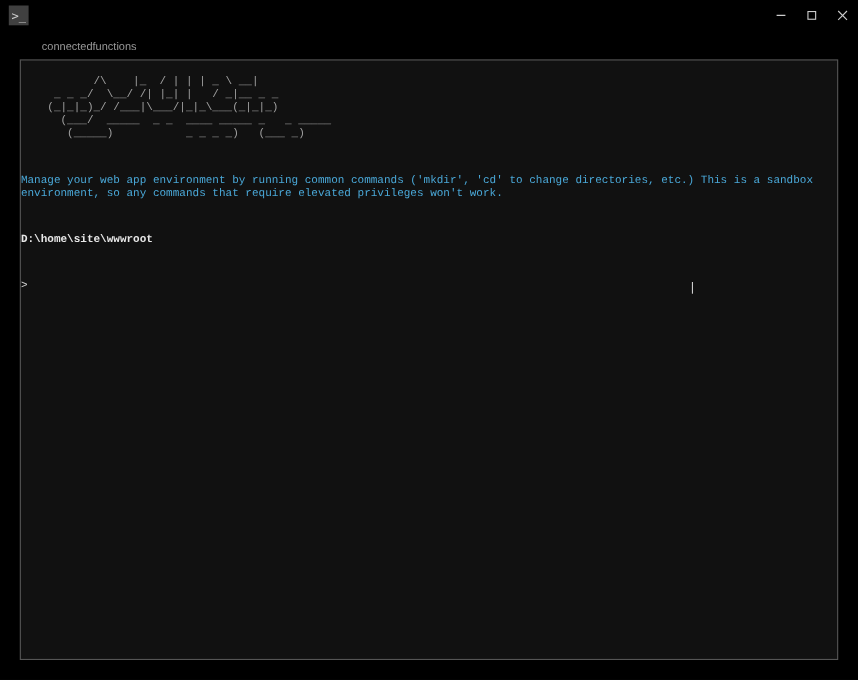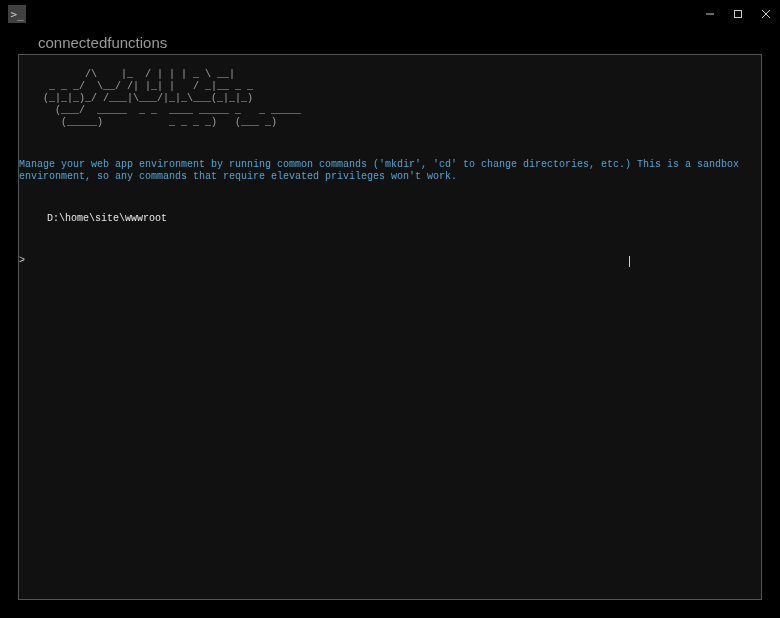--- a/index.html
+++ b/index.html
@@ -25,21 +25,21 @@
       display: flex;
       align-items: center;
       justify-content: center;
       margin-right: 12px;
       font-family: monospace;
       font-size: 11px;
       color: #ccc;
     }
     .titlebar-text { flex: 1; }
     .title { font-size: 13px; color: #fff; line-height: 14px; text-align: center; }
-    .subtitle { font-size: 15px; color: #999; line-height: 10px; margin-top: 44px; }
+    .subtitle { font-size: 10px; color: #999; line-height: 10px; margin-top: 44px; }
     .window-controls { display: flex; height: 100%; }
     .wc-btn {
       width: 28px;
       height: 100%;
       display: flex;
       align-items: center;
       justify-content: center;
       color: #ccc;
     }
     .subheader {
@@ -57,21 +57,21 @@
     .terminal {
       font-family: "Consolas", "Courier New", monospace;
       font-size: 10px;
       line-height: 12px;
       color: #cdcdcd;
       white-space: pre;
       padding: 2px 0 0 0;
     }
     .ascii-art { color: #a0a0a0; }
     .info-text { color: #4aa8d8; white-space: pre-wrap; word-break: break-word; }
-    .path-text { color: #e8e8e8; font-weight: normal; padding-left: 28px; }
+    .path-text { color: #e8e8e8; font-weight: bold; }
     .prompt-line { display: flex; align-items: center; }
     .prompt-char { color: #cdcdcd; margin-right: 4px; }
     .cmd-input {
       background: transparent;
       border: none;
       outline: none;
       color: #cdcdcd;
       font-family: inherit;
       font-size: inherit;
       width: 600px;

